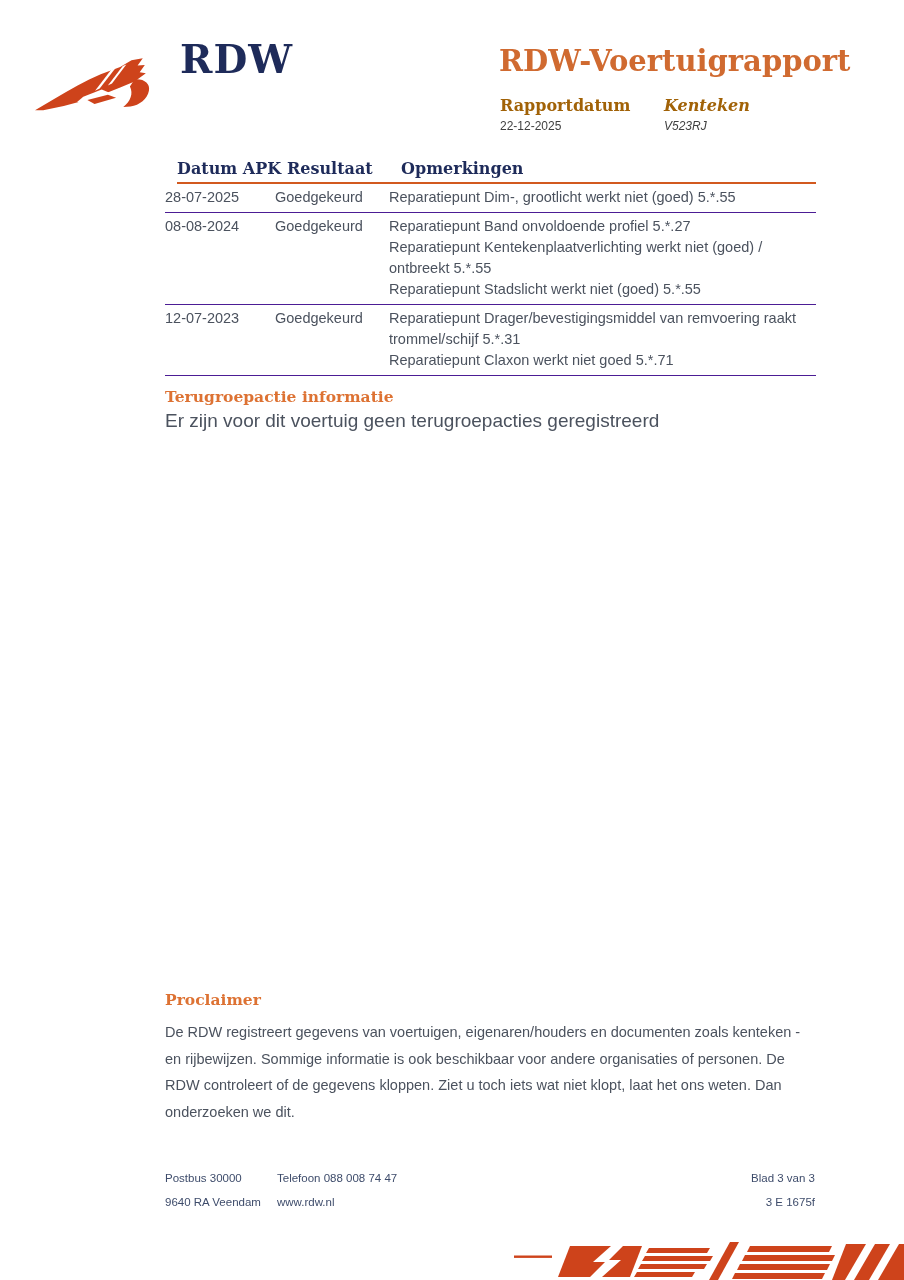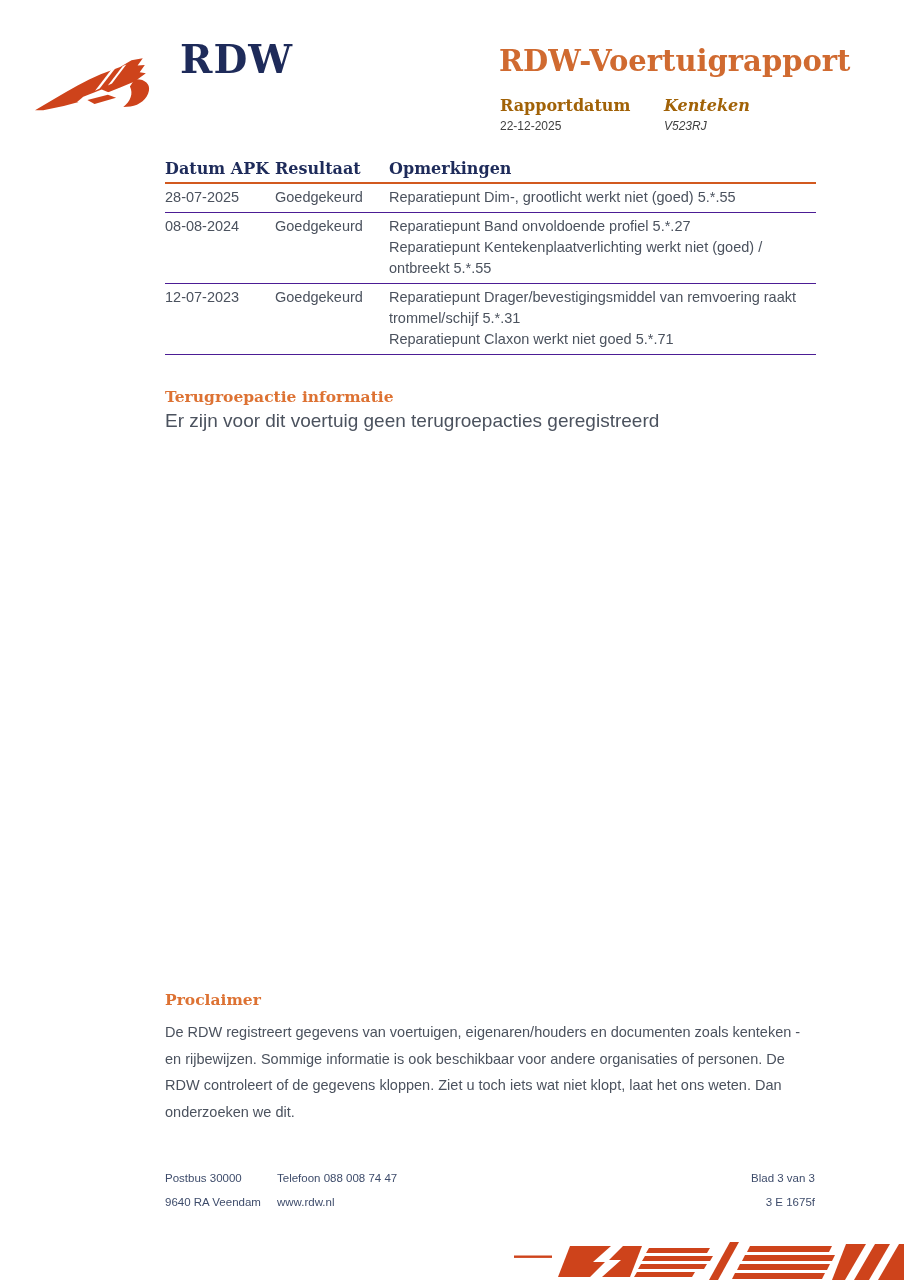--- a/index.html
+++ b/index.html
@@ -46,20 +46,21 @@
   
   .apk-table { left: 165px; top: 159px; width: 651px; }
   .thead {
     display: flex;
     font-family: "DejaVu Serif", serif;
     font-weight: 700;
     font-size: 16px;
     color: #1e2b5a;
     padding-bottom: 4px;
     border-bottom: 2.5px solid #d2591f;
+    margin-left: 12px;
   }
   .trow {
     display: flex;
     font-size: 14.5px;
     line-height: 21px;
     color: #4b525e;
     padding: 3px 0 4px 0;
     border-bottom: 1px solid #4c1d95;
   }
   .c-datum { width: 110px; flex: none; }
@@ -125,20 +126,21 @@
           <div>Reparatiepunt Dim-, grootlicht werkt niet (goed) 5.*.55</div>
         </div>
   </div>
 
   <div class="trow">
     <div class="c-datum">08-08-2024</div>
     <div class="c-result">Goedgekeurd</div>
     <div class="c-opm">
           <div>Reparatiepunt Band onvoldoende profiel 5.*.27</div>
           <div>Reparatiepunt Kentekenplaatverlichting werkt niet (goed) / ontbreekt 5.*.55</div>
+          <div>Reparatiepunt Stadslicht werkt niet (goed) 5.*.55</div>
         </div>
   </div>
 
   <div class="trow">
     <div class="c-datum">12-07-2023</div>
     <div class="c-result">Goedgekeurd</div>
     <div class="c-opm">
           <div>Reparatiepunt Drager/bevestigingsmiddel van remvoering raakt trommel/schijf 5.*.31</div>
           <div>Reparatiepunt Claxon werkt niet goed 5.*.71</div>
         </div>

